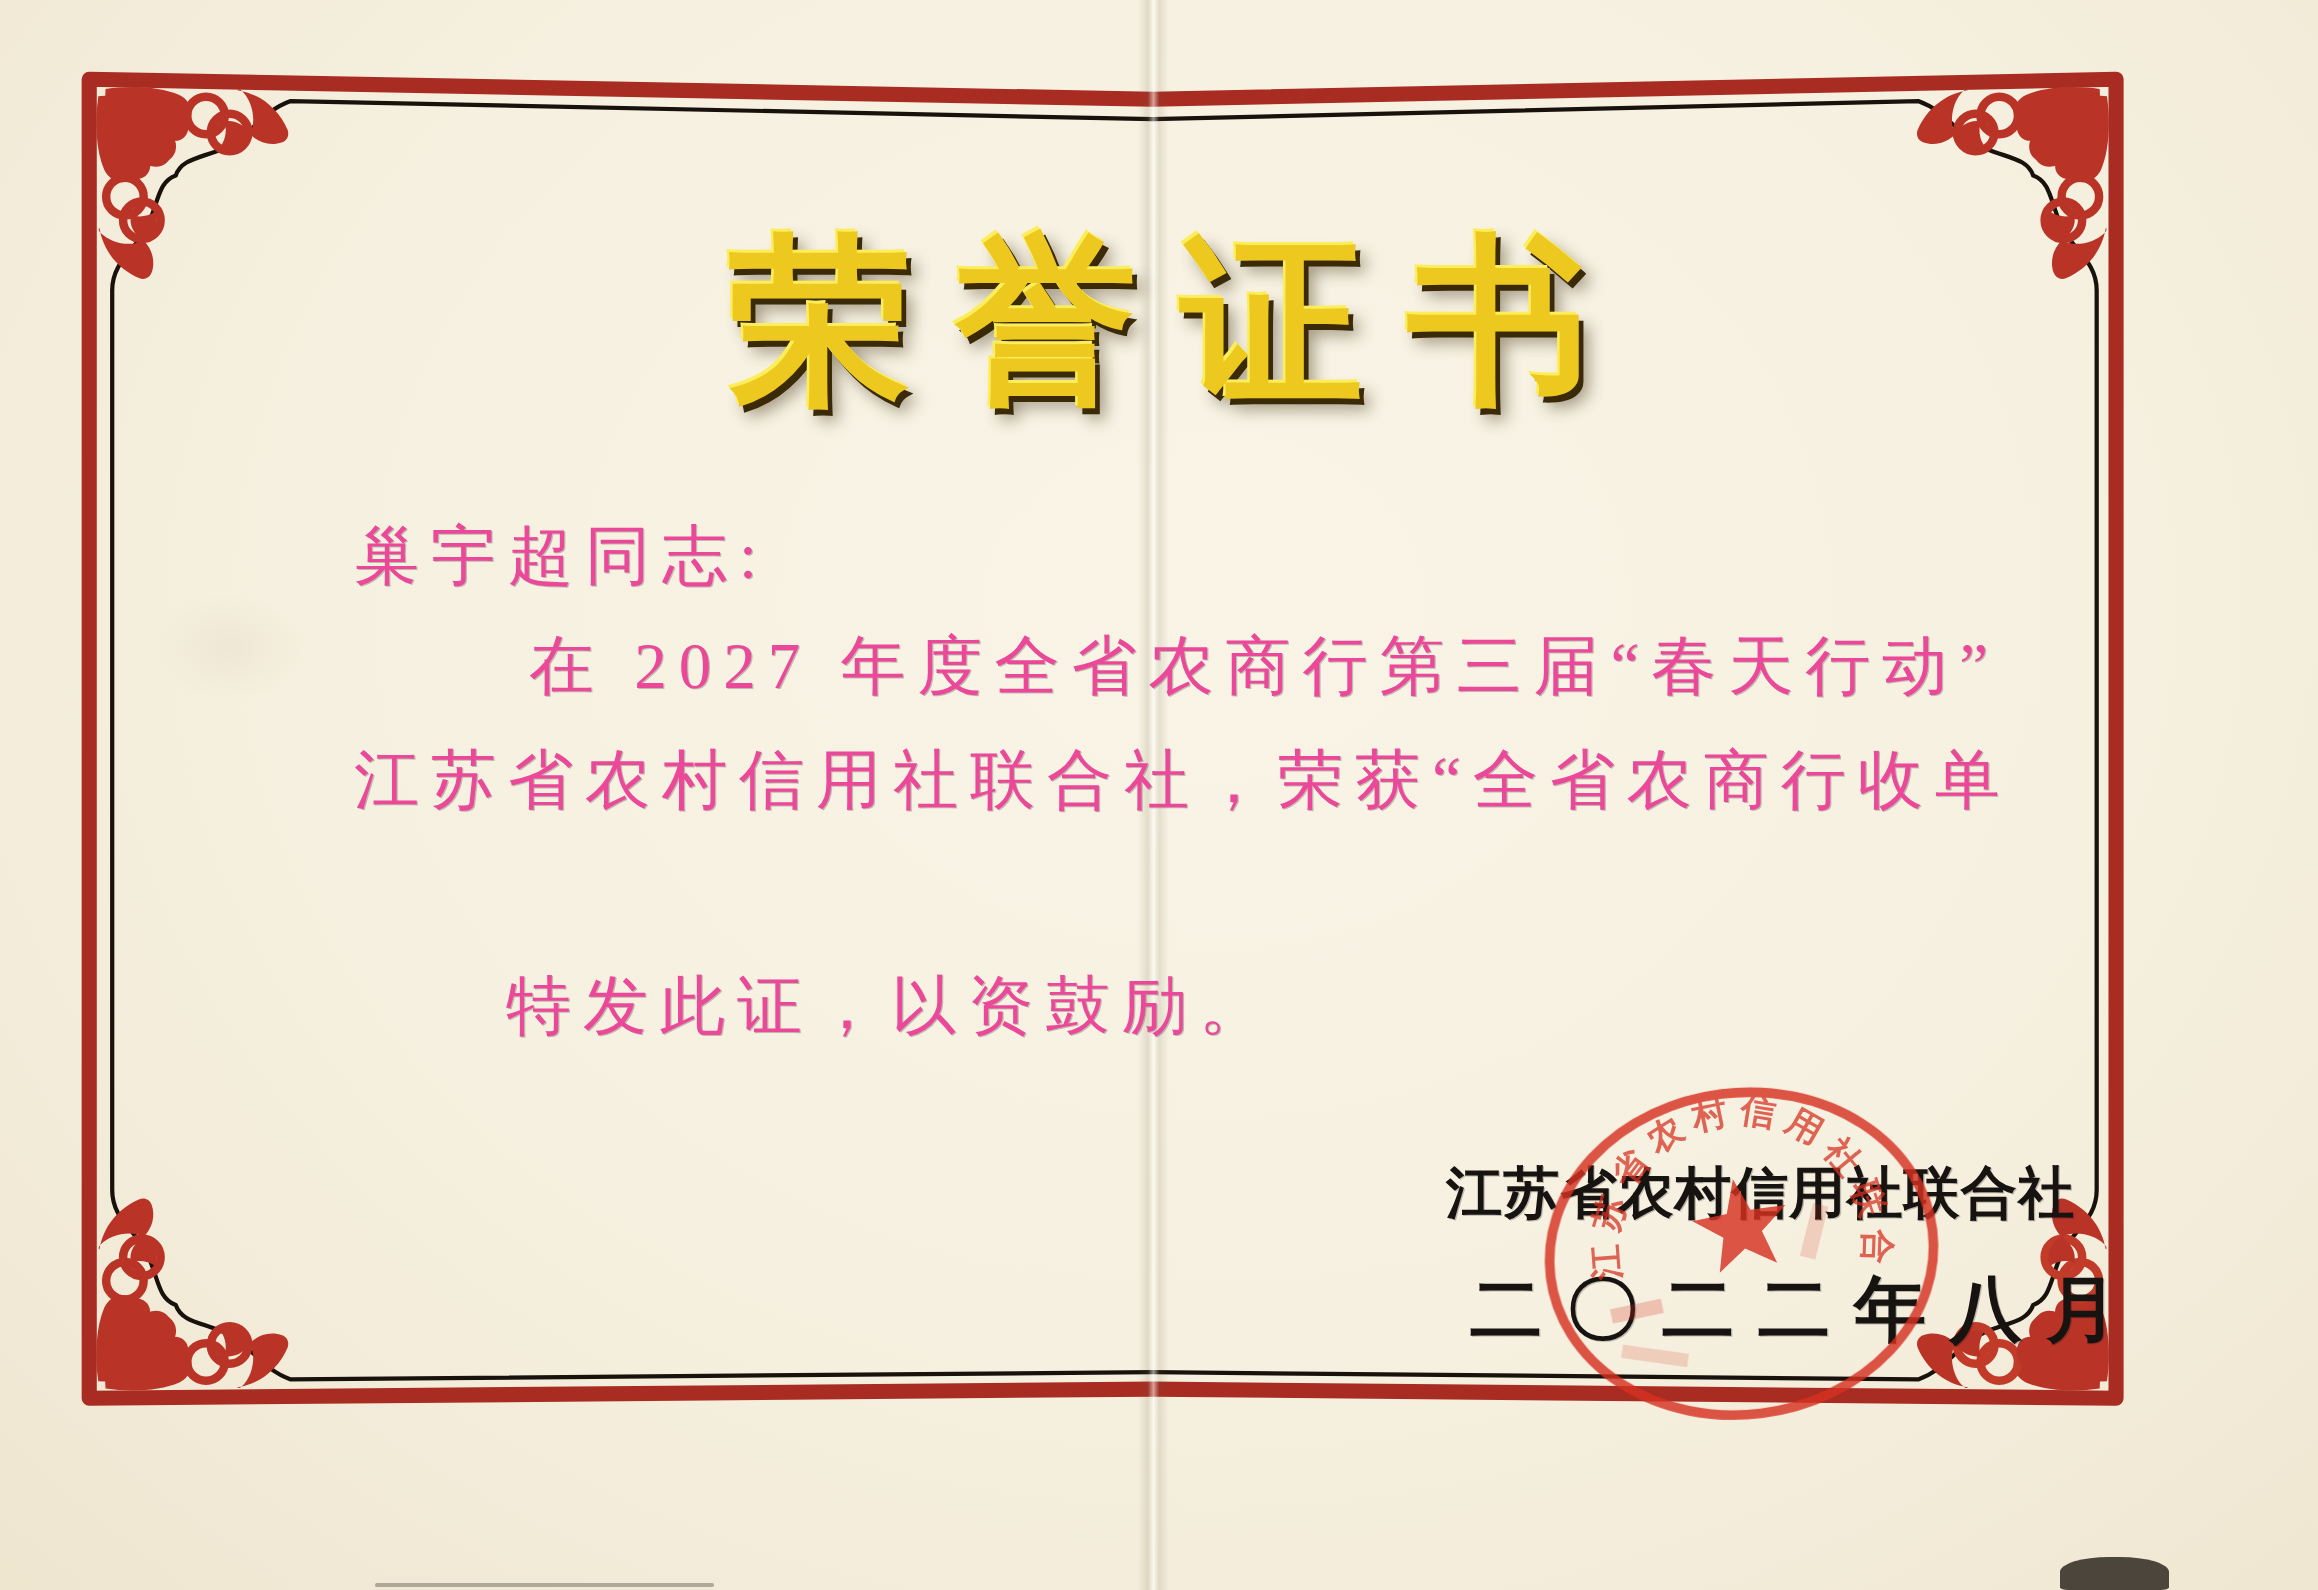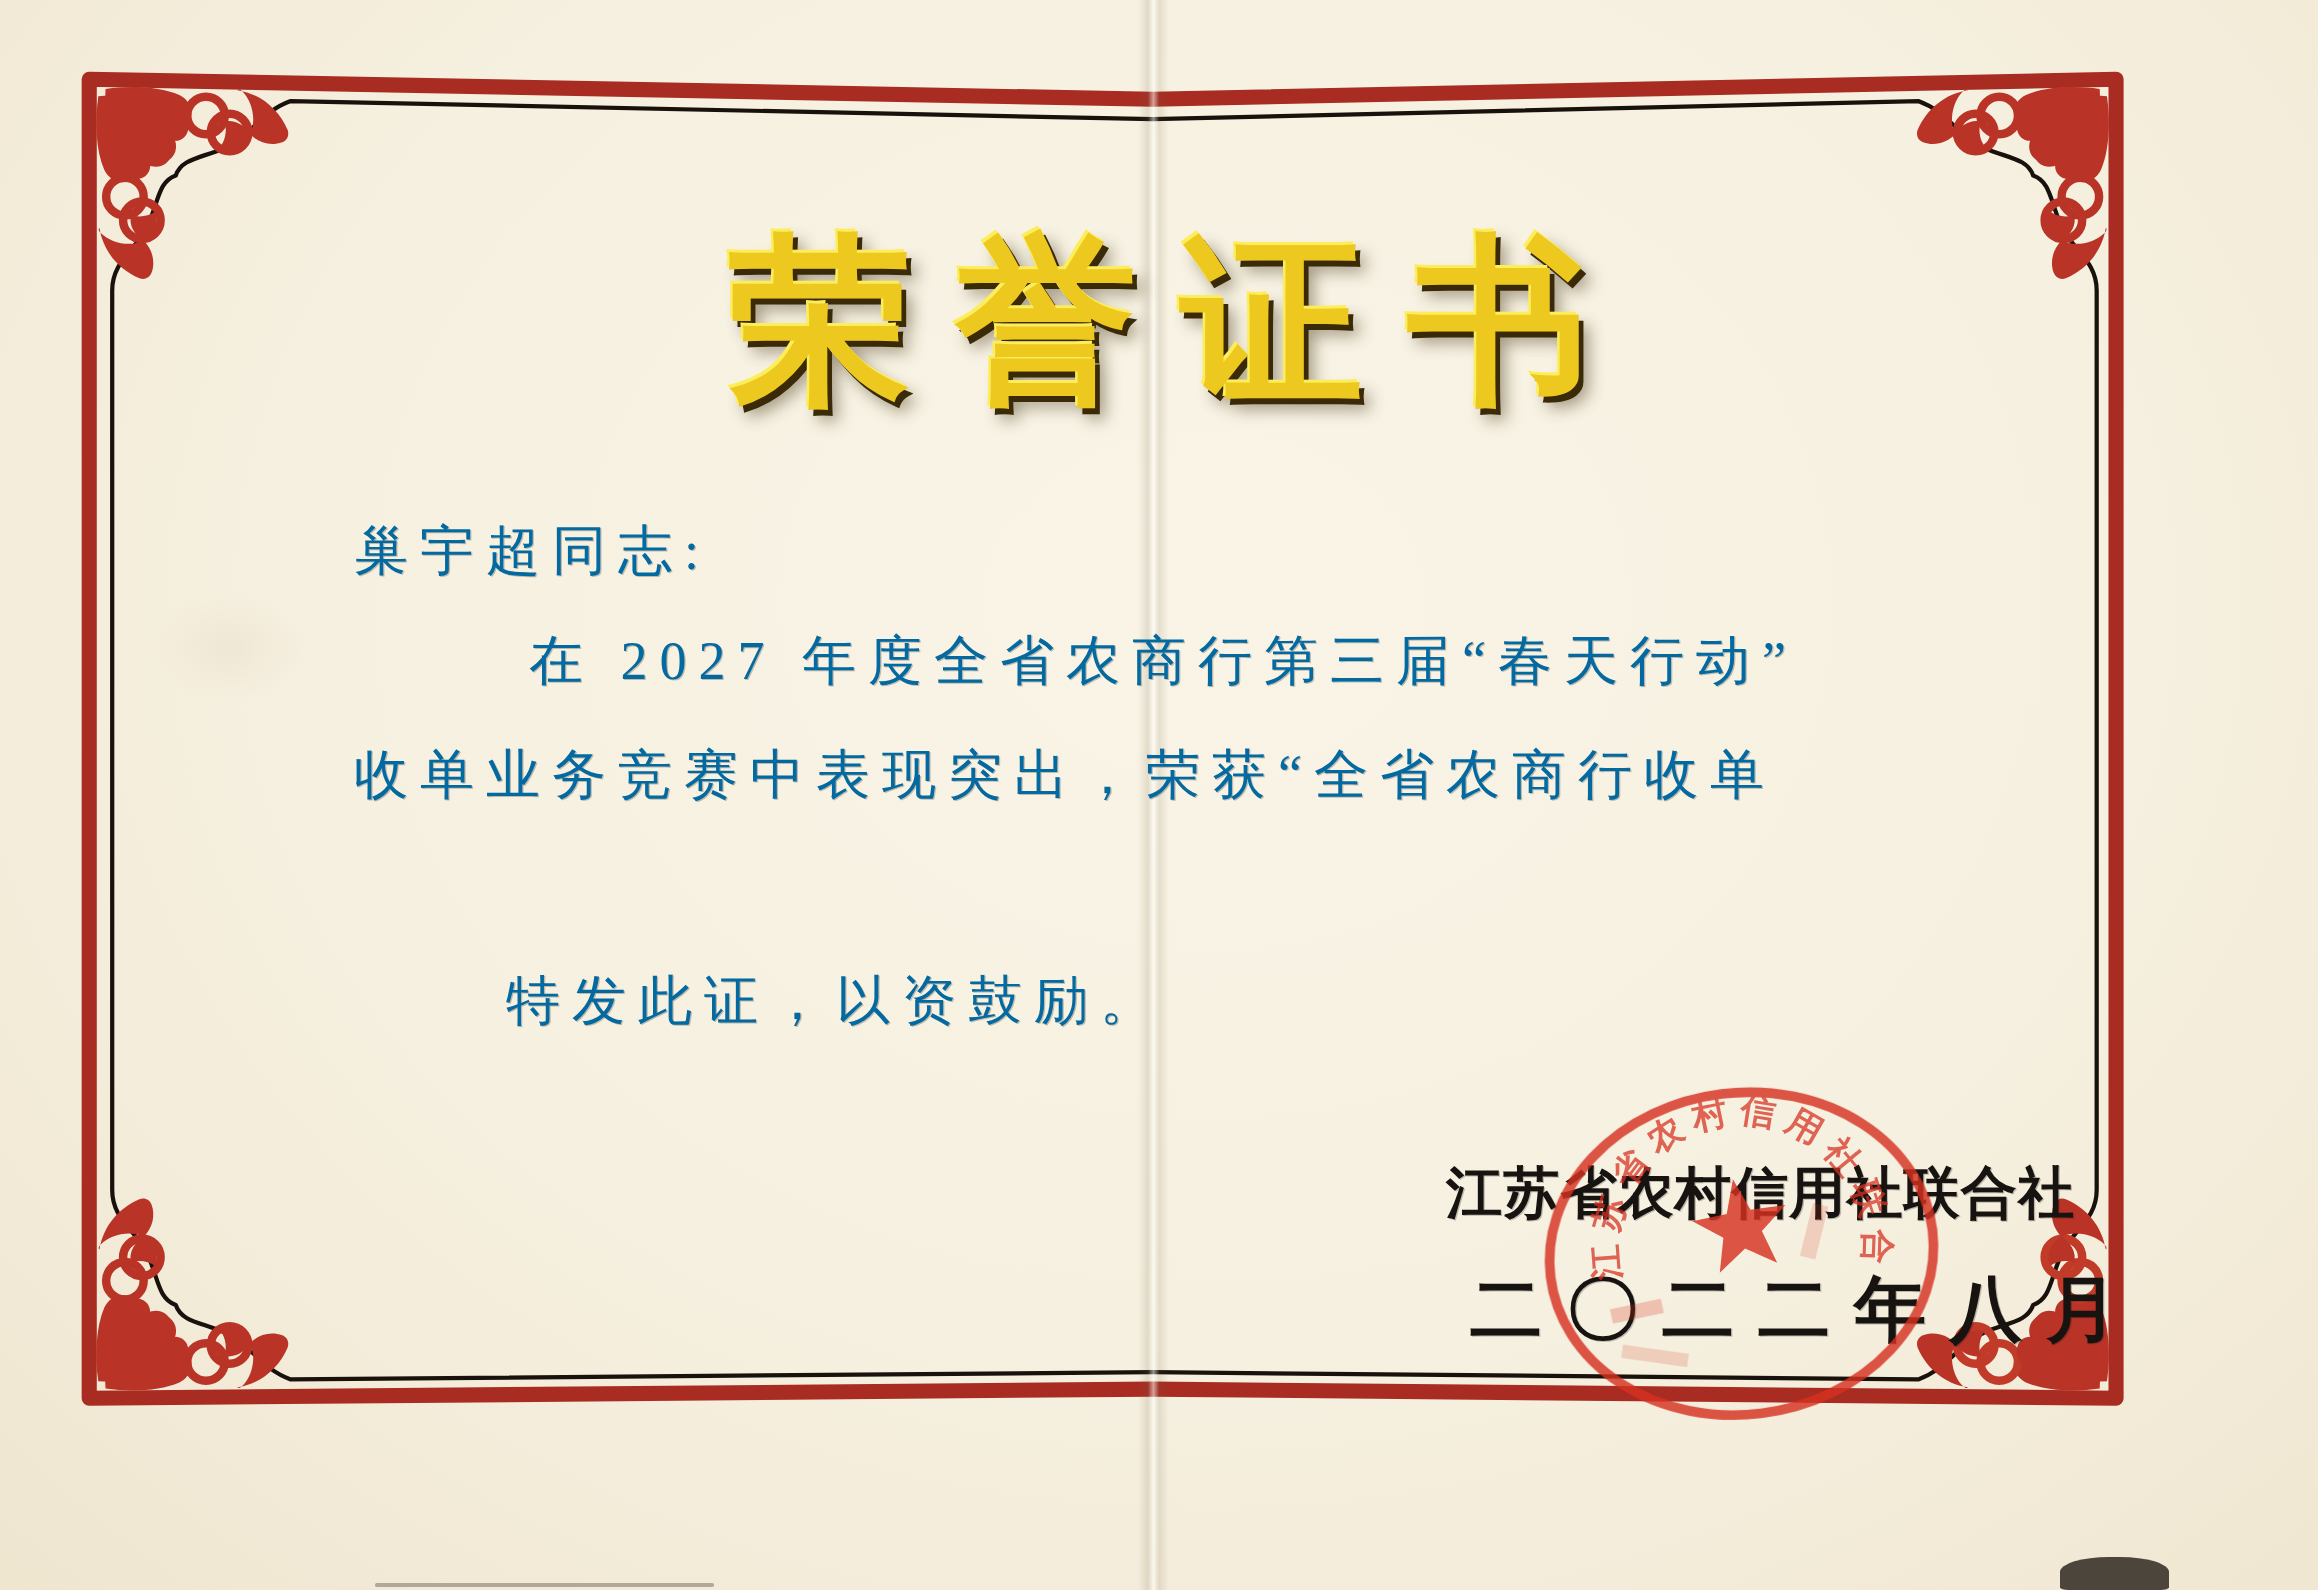--- a/index.html
+++ b/index.html
@@ -27,21 +27,21 @@
     font-size:182px;line-height:1.1;font-weight:bold;
     letter-spacing:44px;
     color:#edc81f;
     text-shadow:
       -2.4px -3px 0 #fcee5a,
       4.8px 6px 0 #3a2a08,
       9.7px 11px 15.7px rgba(58,42,8,.45);
   }
   .bodytext{
     position:absolute;white-space:nowrap;line-height:1;
-    font-size:54px;letter-spacing:12px;color:#0369a1;
+    font-size:65px;letter-spacing:12px;color:#ec4899;
     text-shadow:1.2px 1.2px 0 rgba(23,19,16,.25);
   }
   .salutation{left:354px;top:524px;}
   .l1{left:529px;top:634px;}
   .l2{left:354px;top:748px;}
   .l3{left:354px;top:862px;}
   .l4{left:506px;top:974px;text-align:center;}
   .issuer{
     position:absolute;left:1446px;top:1165px;white-space:nowrap;line-height:1;
     font-size:56px;letter-spacing:1.2px;color:#171310;font-weight:bold;
@@ -132,21 +132,21 @@
     </g>
   </svg>
 
   <div class="crease"></div>
   <div class="stain1"></div>
 
   <h1 class="title">荣誉证书</h1>
 
   <div class="bodytext salutation">巢宇超同志:</div>
   <div class="bodytext l1">在 2027 年度全省农商行第三届“春天行动”</div>
-  <div class="bodytext l2">收单业务竞赛中表现突出，荣获“全省农商行收单</div>
+  <div class="bodytext l2">江苏省农村信用社联合社，荣获“全省农商行收单</div>
   <div class="bodytext l4">特发此证，以资鼓励。</div>
 
   <div class="issuer">江苏省农村信用社联合社</div>
   <div class="date">二〇二二年八月</div>
 
   <svg class="seal" viewBox="0 0 3832 2628" xmlns="http://www.w3.org/2000/svg" xmlns:xlink="http://www.w3.org/1999/xlink">
     <g opacity="0.82">
       <ellipse cx="2878" cy="2072" rx="318" ry="266" fill="none" stroke="#d63122" stroke-width="16" transform="rotate(-7 2878 2072)"></ellipse>
       <path id="sealTextArc" d="M 2685,2130 A 205,205 0 1 1 3071,2130" fill="none"></path>
       <text font-size="58" letter-spacing="16" fill="#d63122" opacity="0.9" font-family="Liberation Serif, DejaVu Serif, serif" font-weight="bold">

